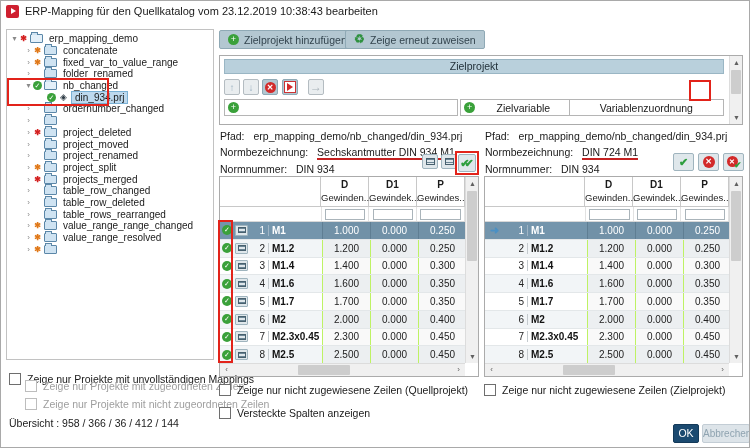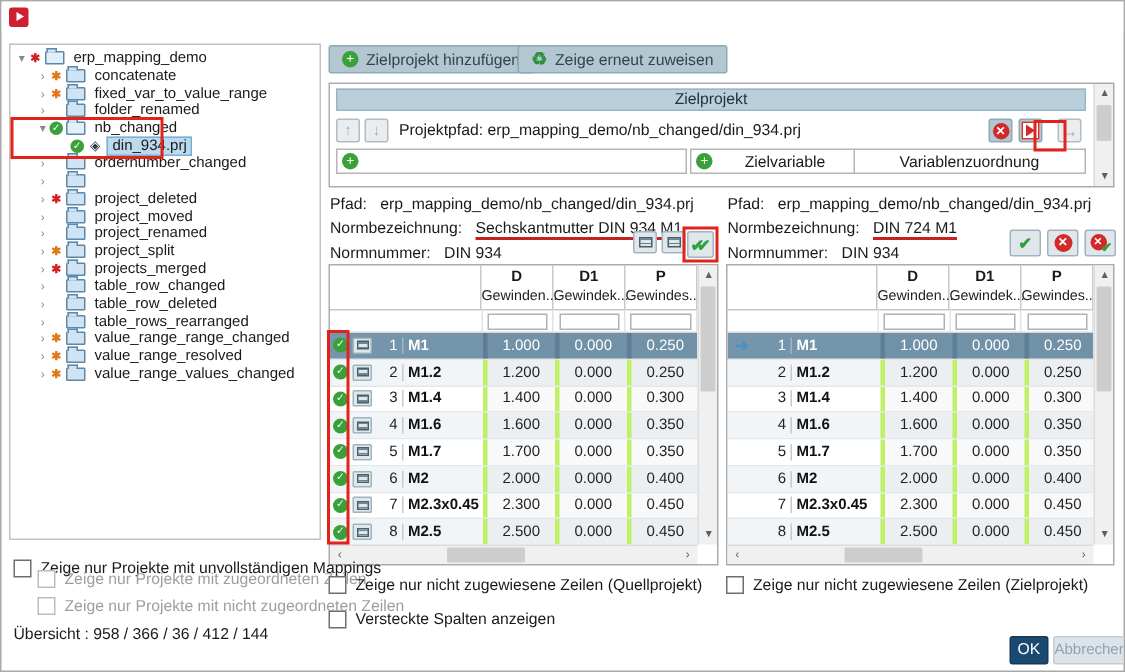--- a/index.html
+++ b/index.html
@@ -77,21 +77,21 @@
   .thcell .t2 { font-size:9.5px; margin-top:2px; color:#222; }
   .tfilter { position:absolute; left:0; top:30px; right:13px; height:15px; display:flex; border-bottom:1px solid #d8d8d8; }
   .tfcell { border-right:1px solid #e2e2e2; display:flex; align-items:center; justify-content:center; }
   .tfcell input { width:86%; height:11px; border:1px solid #aab4ba; font-size:9px; }
   .tbody { position:absolute; left:0; top:45px; right:13px; bottom:13px; overflow:hidden; }
   .trow { display:flex; height:17.75px; border-bottom:1px solid #e3e7e9; background:#fff; }
   .trow.alt { background:#f2f5f7; }
   .trow.selected { background:#7495ac; }
   .cell { font-size:10px; display:flex; align-items:center; }
   .label-cell { flex:none; padding-left:2px; }
-  .num-cell { flex:none; justify-content:center; border-left:3px solid #bef264; background:rgba(0,0,0,0.025); color:#222; }
+  .num-cell { flex:none; justify-content:center; border-left:1px solid #bef264; background:rgba(0,0,0,0.025); color:#222; }
   .trow.selected .num-cell { border-left-color:#5f7e93; color:#fff; }
   .row-ok { width:10px; height:10px; border-radius:50%; background:#3aa13a; color:#fff; font-size:7px; line-height:10px; text-align:center; flex:none; margin-right:3px; }
   .row-assign { width:13px; height:11px; background:#dfe7eb; border:1px solid #9fb4be; border-radius:1px; display:flex; align-items:center; justify-content:center; flex:none; margin-right:4px; }
   .row-assign .grid-ico { width:8px; height:6px; }
   .row-arrow { width:24px; flex:none; color:#4a90c4; font-weight:bold; font-size:11px; text-align:left; padding-left:3px; }
   .row-num { width:13px; text-align:right; flex:none; color:#222; }
   .trow.selected .row-num, .trow.selected .row-label { color:#fff; }
   .row-sep { width:1px; height:11px; background:#c4cace; margin:0 3px; flex:none; }
   .trow.selected .row-sep { background:#9fb4c4; }
   .row-label { font-weight:bold; color:#111; }
@@ -107,20 +107,21 @@
   
   .annot { position:absolute; border:2px solid #e2231a; z-index:10; pointer-events:none; }
 </style>
 </head>
 <body>
 
 <div id="dialog">
 
   <div class="titlebar">
     <span class="app-icon"></span>
+    <span class="title-text">ERP-Mapping für den Quellkatalog vom 23.12.2019 10:38:43 bearbeiten</span>
   </div>
 
   <div class="tb-btn" style="left:218px;top:29px;">
     <span class="tb-ico">+</span>
     <span>Zielprojekt hinzufügen</span>
   </div>
   <div class="tb-btn" style="left:344px;top:29px;">
     <span class="tb-ico recycle">♻</span>
     <span>Zeige erneut zuweisen</span>
   </div>
@@ -230,37 +231,32 @@
       <div class="tree-item" style="padding-left: 17px;">
         <span class="expander">›</span>
         <span class="badge warning">✱</span>
         <span class="folder"></span>
         <span class="lbl">value_range_resolved</span>
       </div>
       <div class="tree-item" style="padding-left: 17px;">
         <span class="expander">›</span>
         <span class="badge warning">✱</span>
         <span class="folder"></span>
-        <span class="lbl">value_range_values_changed</span>
       </div>
     </div>
 
   <div class="target-panel">
     <div class="tp-header">Zielprojekt</div>
     <div class="tp-row">
       <span class="sq-btn">
           <span>↑</span>
         </span>
       <span class="sq-btn">
           <span>↓</span>
         </span>
-      <span class="tp-path">
-        <span>Projektpfad:</span>
-        <span>erp_mapping_demo/nb_changed/din_934.prj</span>
-      </span>
       <span class="sq-btn bluish" style="margin-right:4px;">
           <span class="red-x">✕</span>
         </span>
       <span class="sq-btn bluish" style="margin-right:10px;">
           <span class="play-box"></span>
         </span>
       <span class="sq-btn">
           <span class="gray-arrow">→</span>
         </span>
     </div>

